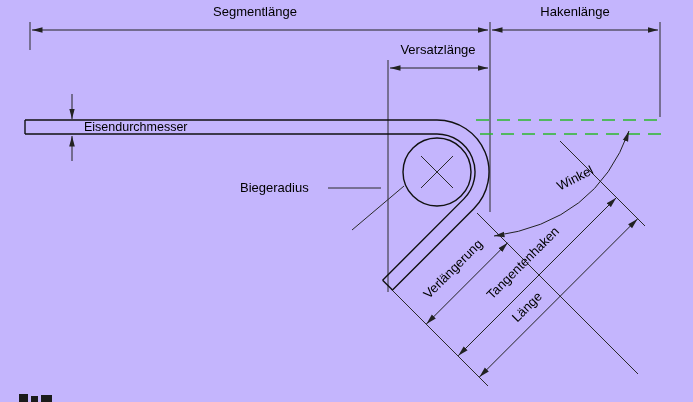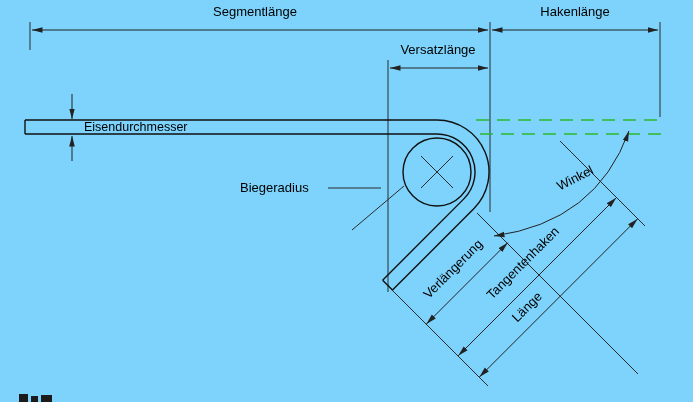--- a/index.html
+++ b/index.html
@@ -1,16 +1,16 @@
 <!DOCTYPE html>
 <html><head>
 <meta charset="utf-8">
 <style>
   html,body{margin:0;padding:0;background:#fff;}
-  #stage{position:relative;width:693px;height:402px;background:#7dd3fc;overflow:hidden;
+  #stage{position:relative;width:693px;height:402px;background:#c4b5fd;overflow:hidden;
          font-family:"Liberation Sans",sans-serif;}
   svg{display:block;}
   .dimline{stroke:#222;stroke-width:1;fill:none;}
   .extline{stroke:#2a2a2a;stroke-width:1;fill:none;}
   .part{stroke:#111;stroke-width:1.4;fill:none;}
   .leader{stroke:#2a2a2a;stroke-width:1;fill:none;}
   text{font:13px "Liberation Sans",sans-serif;fill:#000;}
   .small{font-size:12.5px;}
   .frag{fill:#1b1b1b;}
 </style>

